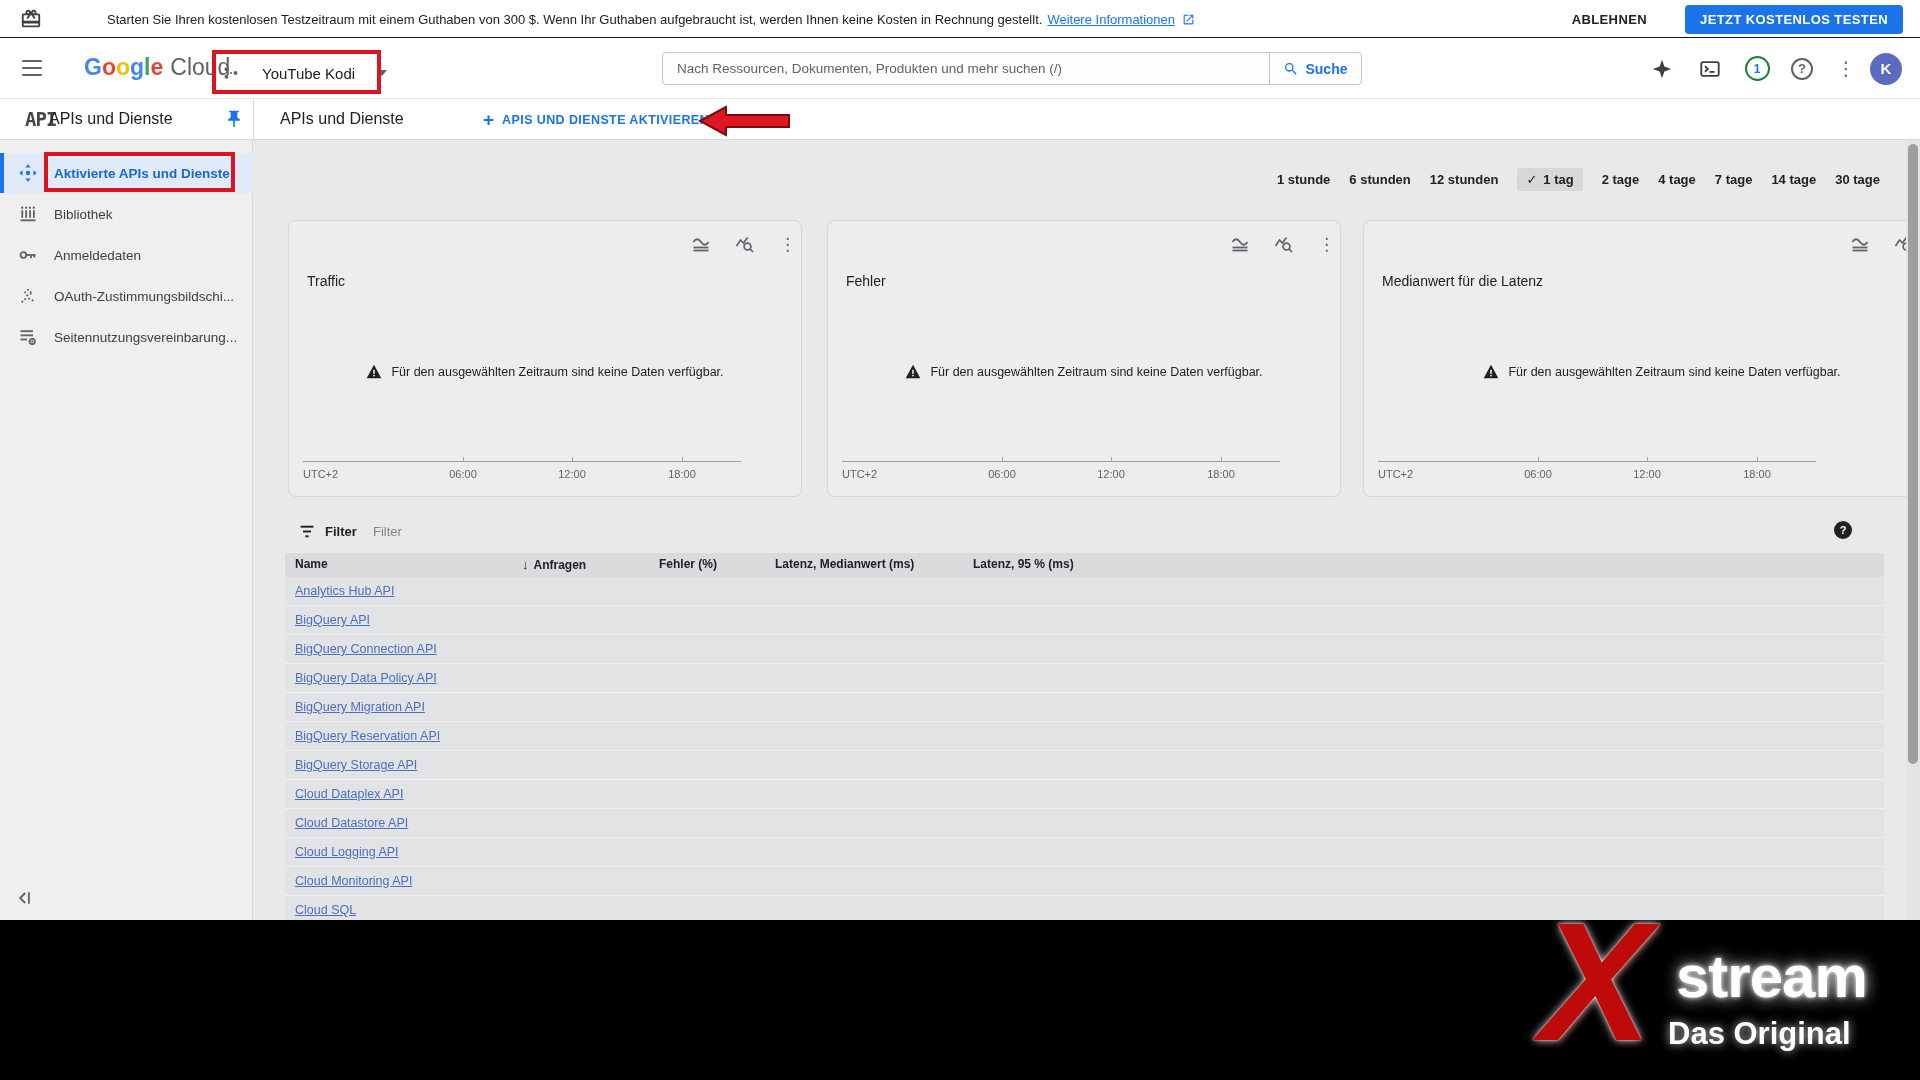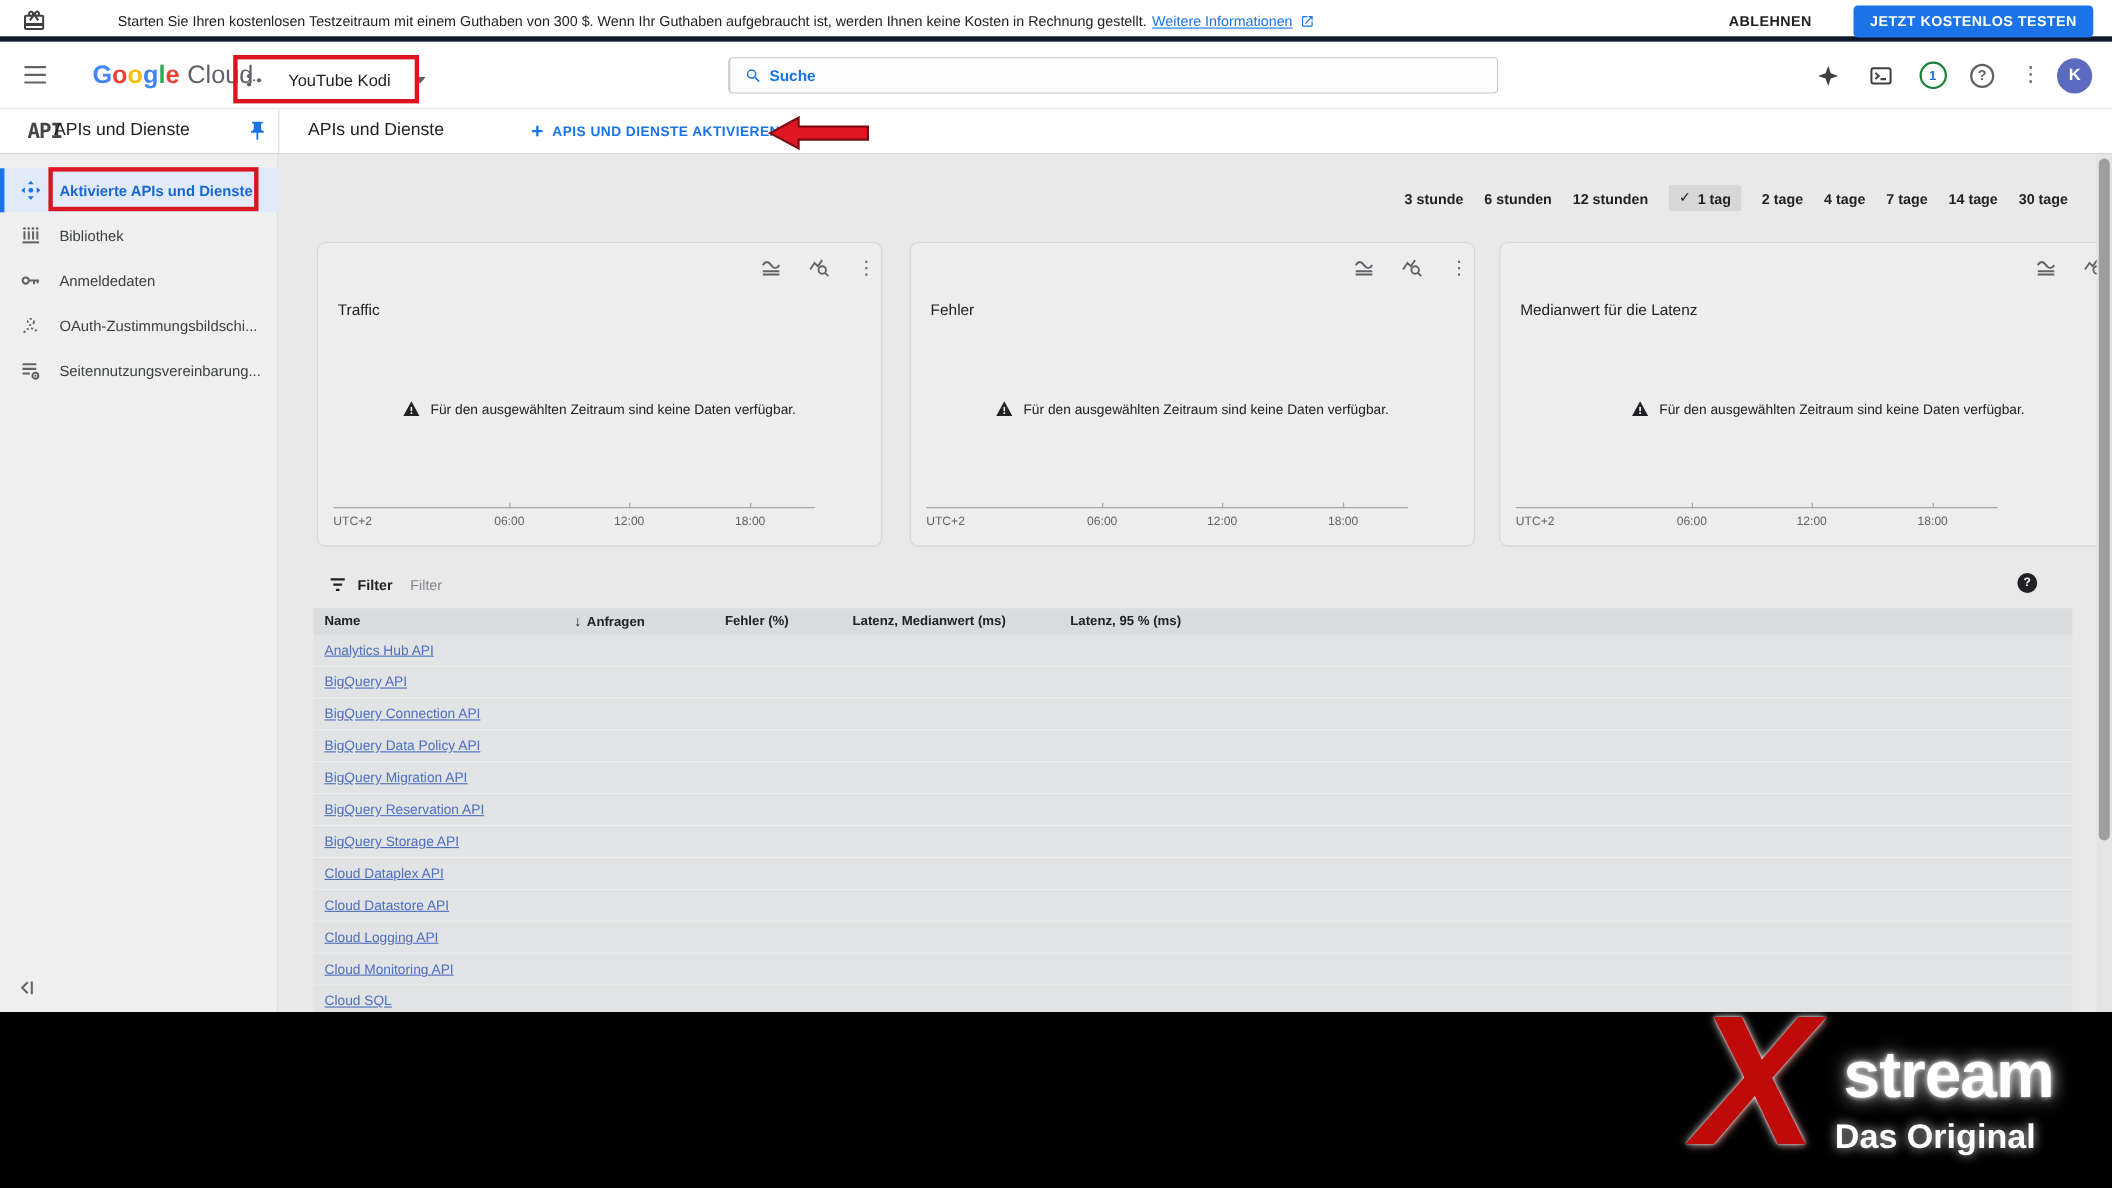--- a/index.html
+++ b/index.html
@@ -1,21 +1,21 @@
 <!DOCTYPE html>
 <html><head>
 <meta charset="utf-8">
 <style>
   * { margin:0; padding:0; box-sizing:border-box; }
   html,body { width:1920px; height:1080px; }
   body { font-family:"Liberation Sans","DejaVu Sans",sans-serif; color:#202124; background:#000; }
   #root { position:relative; width:1920px; height:1080px; overflow:hidden; background:#e9e9e9; }
 
   
-  .banner { position:absolute; left:0; top:0; width:1920px; height:38px; background:#fff; border-bottom:5px solid #0f172a; }
+  .banner { position:absolute; left:0; top:0; width:1920px; height:38px; background:#fff; border-bottom:1px solid #0f172a; }
   .gift { position:absolute; left:20px; top:8px; width:22px; height:22px; }
   .banner-msg { position:absolute; left:107px; top:0; height:38px; display:flex; align-items:center; gap:5px; font-size:13px; color:#202124; }
   .banner-link { color:#1a73e8; text-decoration:underline; cursor:pointer; }
   .ext-ic { width:13px; height:13px; margin-left:2px; }
   .banner-actions { position:absolute; right:17px; top:0; height:38px; display:flex; align-items:center; gap:38px; }
   .decline { font-size:13px; font-weight:bold; letter-spacing:.4px; color:#202124; cursor:pointer; }
   .cta { background:#1a73e8; color:#fff; font-size:13px; font-weight:bold; letter-spacing:.4px; padding:7px 15px; border-radius:4px; cursor:pointer; }
 
   
   .header { position:absolute; left:0; top:38px; width:1920px; height:61px; background:#fff; border-bottom:1px solid #e2e2e2; }
@@ -173,20 +173,21 @@
             <circle cx="6" cy="7" r="2.6"></circle>
             <circle cx="6" cy="17" r="2.6"></circle>
             <circle cx="18" cy="12" r="2.6"></circle>
             <circle cx="12" cy="12" r="1.4"></circle>
           </g>
         </svg>
       <span class="proj-name">YouTube Kodi</span>
       <span class="caret"></span>
     </div>
     <div class="searchbar">
+      <input placeholder="Nach Ressourcen, Dokumenten, Produkten und mehr suchen (/)" style="">
       <div class="search-btn">
         <svg width="16" height="16" viewBox="0 0 24 24">
             <path fill="#1a73e8" d="M15.5 14h-.79l-.28-.27a6.5 6.5 0 1 0-.7.7l.27.28v.79l5 4.99L20.49 19l-4.99-5zm-6 0A4.5 4.5 0 1 1 14 9.5 4.5 4.5 0 0 1 9.5 14z"></path>
           </svg>
         <span>Suche</span>
       </div>
     </div>
     <span class="hicon sparkle">
         <svg width="22" height="22" viewBox="0 0 24 24">
           <polygon fill="#3c4043" points="12,2 14.6,9.4 22,12 14.6,14.6 12,22 9.4,14.6 2,12 9.4,9.4"></polygon>
@@ -299,21 +300,21 @@
         <g stroke="#5f6368" stroke-width="2.2" fill="none">
           <polyline points="11,6 5,12 11,18"></polyline>
           <line x1="15.5" y1="5" x2="15.5" y2="19"></line>
         </g>
       </svg>
   </div>
 
   <div class="content">
 
     <div class="timerow">
-      <span class="chip">3 stunde</span>
+      <span class="chip">1 stunde</span>
       <span class="chip">6 stunden</span>
       <span class="chip">12 stunden</span>
       <span class="chip sel">
           <span class="check-ic"></span>
           <span>1 tag</span>
         </span>
       <span class="chip">2 tage</span>
       <span class="chip">4 tage</span>
       <span class="chip">7 tage</span>
       <span class="chip">14 tage</span>

